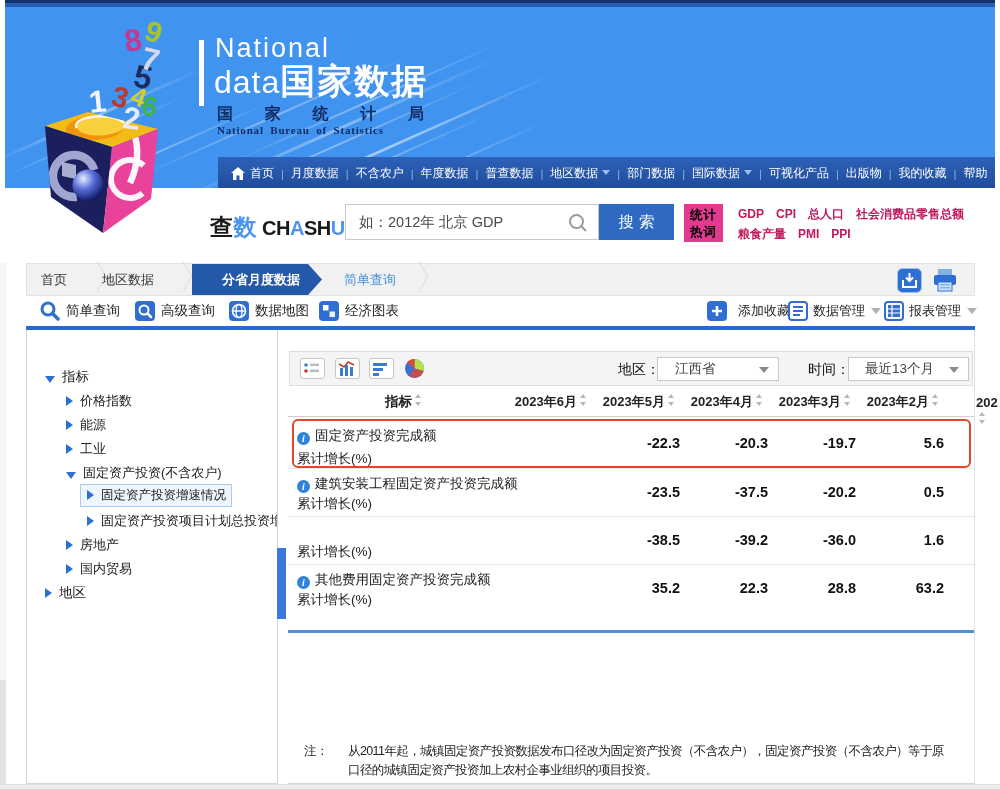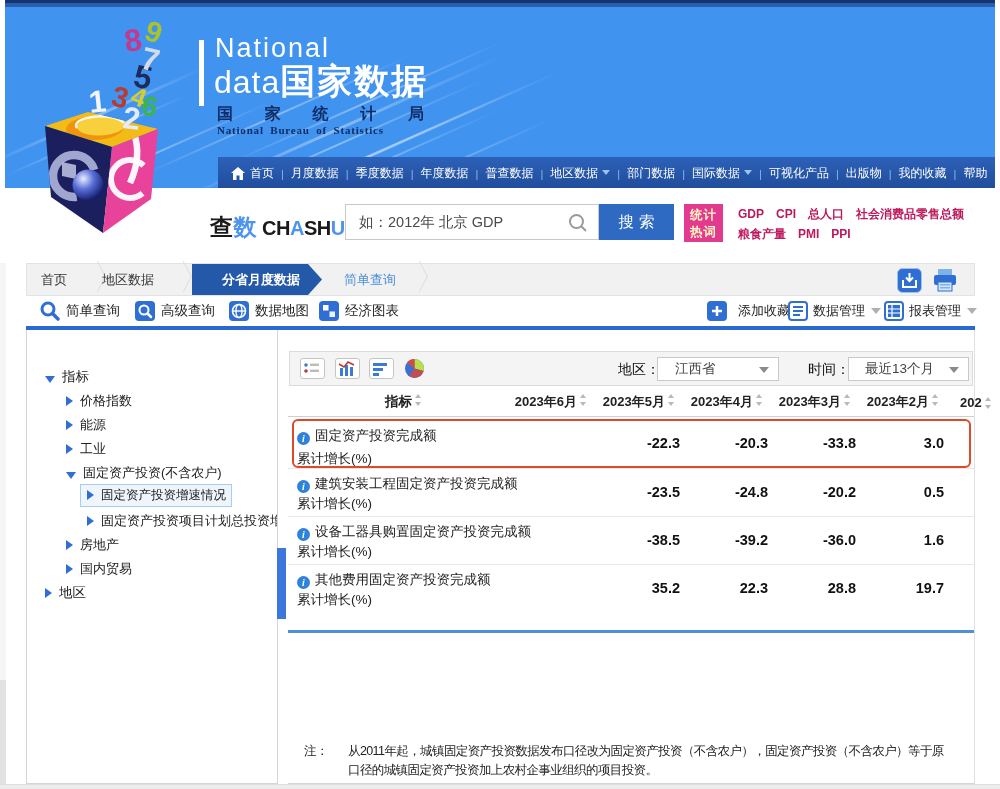--- a/index.html
+++ b/index.html
@@ -1,17 +1,17 @@
 <!DOCTYPE html>
 <html><head>
 <meta charset="utf-8">
 <style>
 * { margin:0; padding:0; box-sizing:border-box; }
 body { width:1000px; height:789px; position:relative; background:#fff; font-family:"Liberation Sans", sans-serif; overflow:hidden; }
-.abs { position:absolute; }
+.abs { position:absolute;margin-left:16px; }
 
 #page { position:absolute; left:5px; top:0; width:990px; }
 #bar1 { height:3px; background:#16356e; }
 #bar2 { height:4px; background:#2a5db2; }
 #banner { position:relative; height:181px; background:#4093ef; overflow:visible; }
 .streak { position:absolute; background:linear-gradient(90deg, rgba(255,255,255,0), rgba(255,255,255,.38), rgba(255,255,255,0)); transform:rotate(-24deg); border-radius:2px; }
 #whitebar { position:absolute; left:194px; top:33px; width:5px; height:66px; background:#fff; }
 #t-national { position:absolute; left:210px; top:26px; color:#fff; font-size:27px; letter-spacing:2px; }
 #t-data { position:absolute; left:209px; top:51px; color:#fff; font-size:32px; letter-spacing:1px; }
 #t-data b { font-size:35px; letter-spacing:2px; }
@@ -22,21 +22,21 @@
 #nav .caret { display:inline-block; width:0; height:0; border-left:4px solid transparent; border-right:4px solid transparent; border-top:5px solid #9cc0f0; margin-left:4px; vertical-align:2px; }
 #homeico { display:inline-block; margin-right:5px; vertical-align:-2px; }
 
 #srow { position:relative; height:97px; background:#fff; }
 #chashu { position:absolute; left:205px; top:24px; font-size:23px; font-weight:bold; letter-spacing:0.5px; color:#1a1a1a; }
 #chashu .lat { font-size:20px; letter-spacing:-0.5px; }
 #chashu .b { color:#4d94ec; }
 #sbox { position:absolute; left:340px; top:16px; width:254px; height:36px; border:1px solid #c9c9c9; background:#fff; color:#4a4a4a; font-size:14.5px; line-height:34px; padding-left:13px; }
 #smag { position:absolute; right:10px; top:8px; }
 #sbtn { position:absolute; left:594px; top:16px; width:75px; height:36px; background:#2e6ac1; color:#fff; font-size:15.5px; text-align:center; line-height:36px; letter-spacing:5px; padding-left:5px; }
-#hotlbl { position:absolute; left:679px; top:16px; width:39px; height:38px; background:#e23a8e; color:#fef9c3; font-size:12.5px; font-weight:bold; text-align:center; line-height:17px; padding-top:3px; letter-spacing:1px; }
+#hotlbl { position:absolute; left:679px; top:16px; width:39px; height:38px; background:#e23a8e; color:#000000; font-size:12.5px; font-weight:bold; text-align:center; line-height:17px; padding-top:3px; letter-spacing:1px; }
 #hotwords { position:absolute; left:733px; top:16px; color:#be185d; font-size:12px; font-weight:bold; line-height:20px; white-space:nowrap; }
 #hotwords span { margin-right:12px; }
 
 #crumbs { position:absolute; left:26px; top:263px; width:949px; height:33px; background:#f1f1f1; border:1px solid #e3e3e3; }
 .crumb { position:absolute; top:0; height:31px; line-height:31px; font-size:13px; color:#333; }
 .chev { position:absolute; top:4px; width:17px; height:17px; border-top:1px solid #ddd; border-right:1px solid #ddd; transform:rotate(45deg) skew(17deg,17deg); background:transparent; }
 #tab-active { position:absolute; left:165px; top:0; width:130px; height:31px; background:#2458a8; color:#fff; font-weight:bold; line-height:31px; font-size:13px; clip-path:polygon(0 0, 116px 0, 100% 50%, 116px 100%, 0 100%); padding-left:30px; }
 #crumb-last { color:#4a90d9; }
 #dlico { position:absolute; left:870px; top:4px; }
 #prico { position:absolute; left:905px; top:4px; }
@@ -162,21 +162,21 @@
       </div>
     <div id="t-nbs">National Bureau of Statistics</div>
     <div id="nav">
       <svg id="homeico" width="14" height="13" viewBox="0 0 14 13">
           <path d="M7 0 L14 6 L12 6 L12 13 L8.5 13 L8.5 8.5 L5.5 8.5 L5.5 13 L2 13 L2 6 L0 6 Z" fill="#fff"></path>
         </svg>
       <span>首页</span>
         <span class="sep">|</span>
         <span>月度数据</span>
         <span class="sep">|</span>
-        <span>季度数据</span>
+        <span>不含农户</span>
         <span class="sep">|</span>
         <span>年度数据</span>
         <span class="sep">|</span>
         <span>普查数据</span>
         <span class="sep">|</span>
         <span>地区数据<span class="caret"></span></span>
         <span class="sep">|</span>
         <span>部门数据</span>
         <span class="sep">|</span>
         <span>国际数据<span class="caret"></span></span>
@@ -345,46 +345,45 @@
       <div class="th" style="left:390px; width:86px;">2023年4月<span class="sort"></span></div>
       <div class="th" style="left:478px; width:86px;">2023年3月<span class="sort"></span></div>
       <div class="th" style="left:566px; width:86px;">2023年2月<span class="sort"></span></div>
 
     </div>
     <div class="drow r1">
       <div class="rname"><span class="info">i</span>固定资产投资完成额</div>
       <div class="rsub">累计增长(%)</div>
       <div class="val" style="left:300px; width:92px;">-22.3</div>
       <div class="val" style="left:388px; width:92px;">-20.3</div>
-      <div class="val" style="left:476px; width:92px;">-33.8</div>
-      <div class="val" style="left:564px; width:92px;">3.0</div>
+      <div class="val" style="left:476px; width:92px;">-19.7</div>
+      <div class="val" style="left:564px; width:92px;">5.6</div>
     </div>
     <div class="drow">
       <div class="rname"><span class="info">i</span>建筑安装工程固定资产投资完成额</div>
       <div class="rsub">累计增长(%)</div>
       <div class="val" style="left:300px; width:92px;">-23.5</div>
-      <div class="val" style="left:388px; width:92px;">-24.8</div>
+      <div class="val" style="left:388px; width:92px;">-37.5</div>
       <div class="val" style="left:476px; width:92px;">-20.2</div>
       <div class="val" style="left:564px; width:92px;">0.5</div>
     </div>
     <div class="drow">
-      <div class="rname"><span class="info">i</span>设备工器具购置固定资产投资完成额</div>
       <div class="rsub">累计增长(%)</div>
       <div class="val" style="left:300px; width:92px;">-38.5</div>
       <div class="val" style="left:388px; width:92px;">-39.2</div>
       <div class="val" style="left:476px; width:92px;">-36.0</div>
       <div class="val" style="left:564px; width:92px;">1.6</div>
     </div>
     <div class="drow" style="border-bottom:none;">
       <div class="rname"><span class="info">i</span>其他费用固定资产投资完成额</div>
       <div class="rsub">累计增长(%)</div>
       <div class="val" style="left:300px; width:92px;">35.2</div>
       <div class="val" style="left:388px; width:92px;">22.3</div>
       <div class="val" style="left:476px; width:92px;">28.8</div>
-      <div class="val" style="left:564px; width:92px;">19.7</div>
+      <div class="val" style="left:564px; width:92px;">63.2</div>
     </div>
   </div>
   <div id="bluebtm"></div>
   <div id="redbox"></div>
   <div id="note">
     <div class="nlbl">注：</div>
     <div class="ntxt">从2011年起，城镇固定资产投资数据发布口径改为固定资产投资（不含农户），固定资产投资（不含农户）等于原<br>口径的城镇固定资产投资加上农村企事业组织的项目投资。</div>
   </div>
 </div>
 <div class="abs" style="left:960px; top:395px; font-size:13px; font-weight:bold; color:#222;">202<span class="sort" style="vertical-align:-2px;"></span></div>

